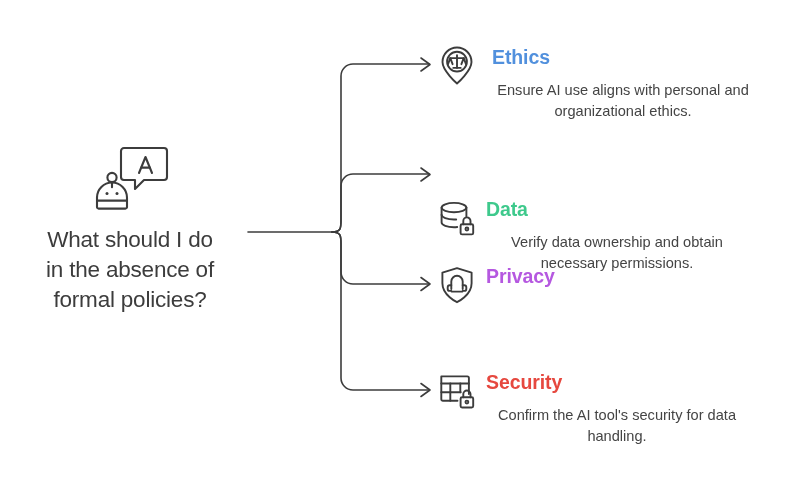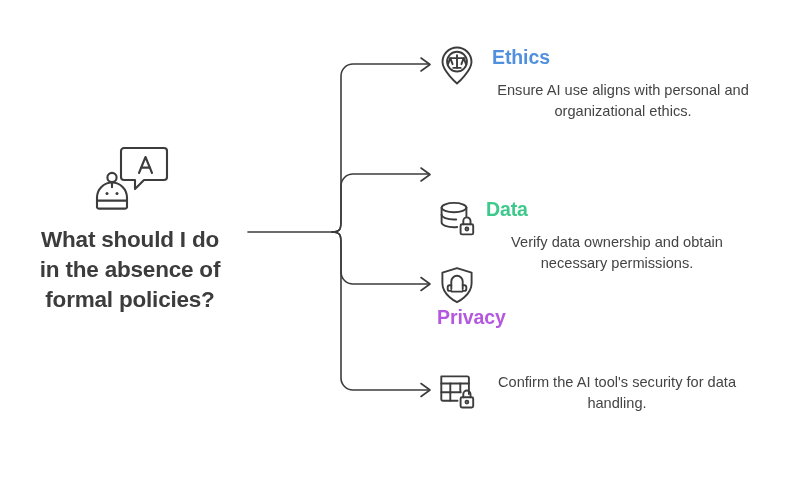--- a/index.html
+++ b/index.html
@@ -25,21 +25,21 @@
     text-align: center;
   }
   #robot-icon-wrap {
     display: block;
     margin: 0 auto 14px auto;
     width: 78px;
     height: 66px;
   }
   #question-title {
     font-size: 22.5px;
-    font-weight: bold;
+    font-weight: normal;
     line-height: 1.33;
     color: #3c3c3c;
     letter-spacing: -0.2px;
     white-space: pre-line;
   }
 
   
   #connectors {
     position: absolute;
     left: 0;
@@ -52,21 +52,21 @@
   
   .branch-row {
     position: absolute;
     left: 437px;
     width: 350px;
     display: flex;
     align-items: flex-start;
   }
   #row-0 { top: 45px; gap: 6px; }
   #row-1 { top: 155px; margin-top: 42px; }
-  #row-2 { top: 264px; flex-direction: column; }
+  #row-2 { top: 264px; }
   #row-3 { top: 370px; }
 
   .branch-icon {
     flex: 0 0 auto;
     width: 40px;
     height: 40px;
     margin-right: 9px;
     margin-top: 1px;
   }
   .branch-text {
@@ -193,15 +193,16 @@
       <path d="M4.3 21.3 h19.4"></path>
       <path d="M13.3 12.5 v17.3"></path>
       <path d="M23.3 12.5 v8.8"></path>
 
       <rect x="23.6" y="26.3" width="12.6" height="10.2" rx="1.5" fill="#ffffff"></rect>
       <path d="M26.3 26.3 v-3.2 a3.6 3.6 0 0 1 7.2 0 v3.2"></path>
       <circle cx="29.9" cy="31.1" r="1.45"></circle>
     </svg>
   </span>
   <div class="branch-text">
+    <div class="branch-title" style="color: rgb(230, 72, 63);">Security</div>
     <div class="branch-desc">Confirm the AI tool's security for data handling.</div>
   </div>
 </div>
 
 </body></html>

